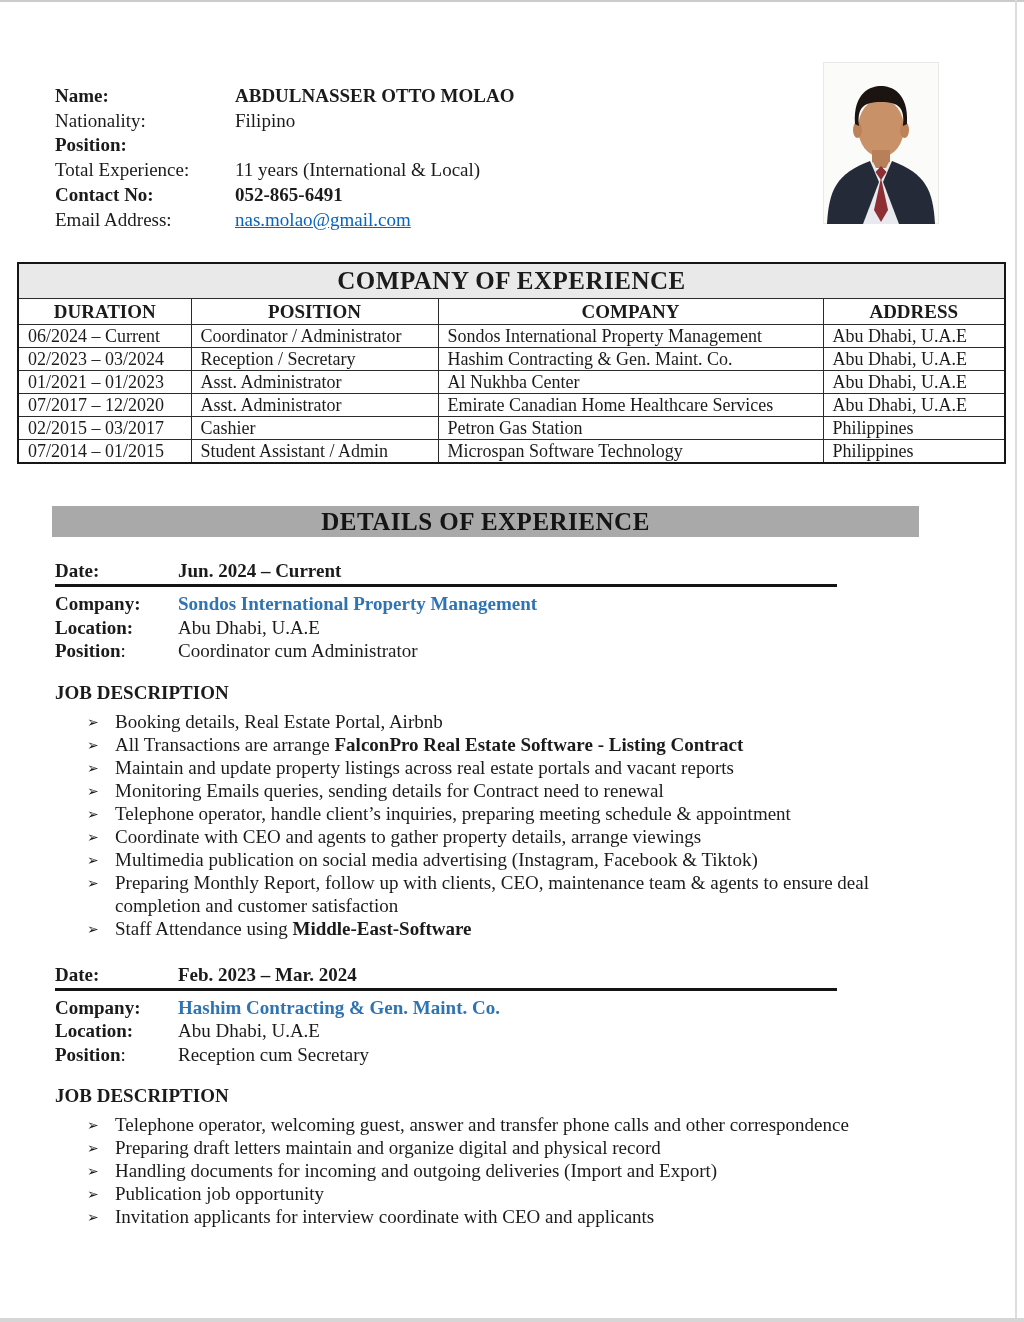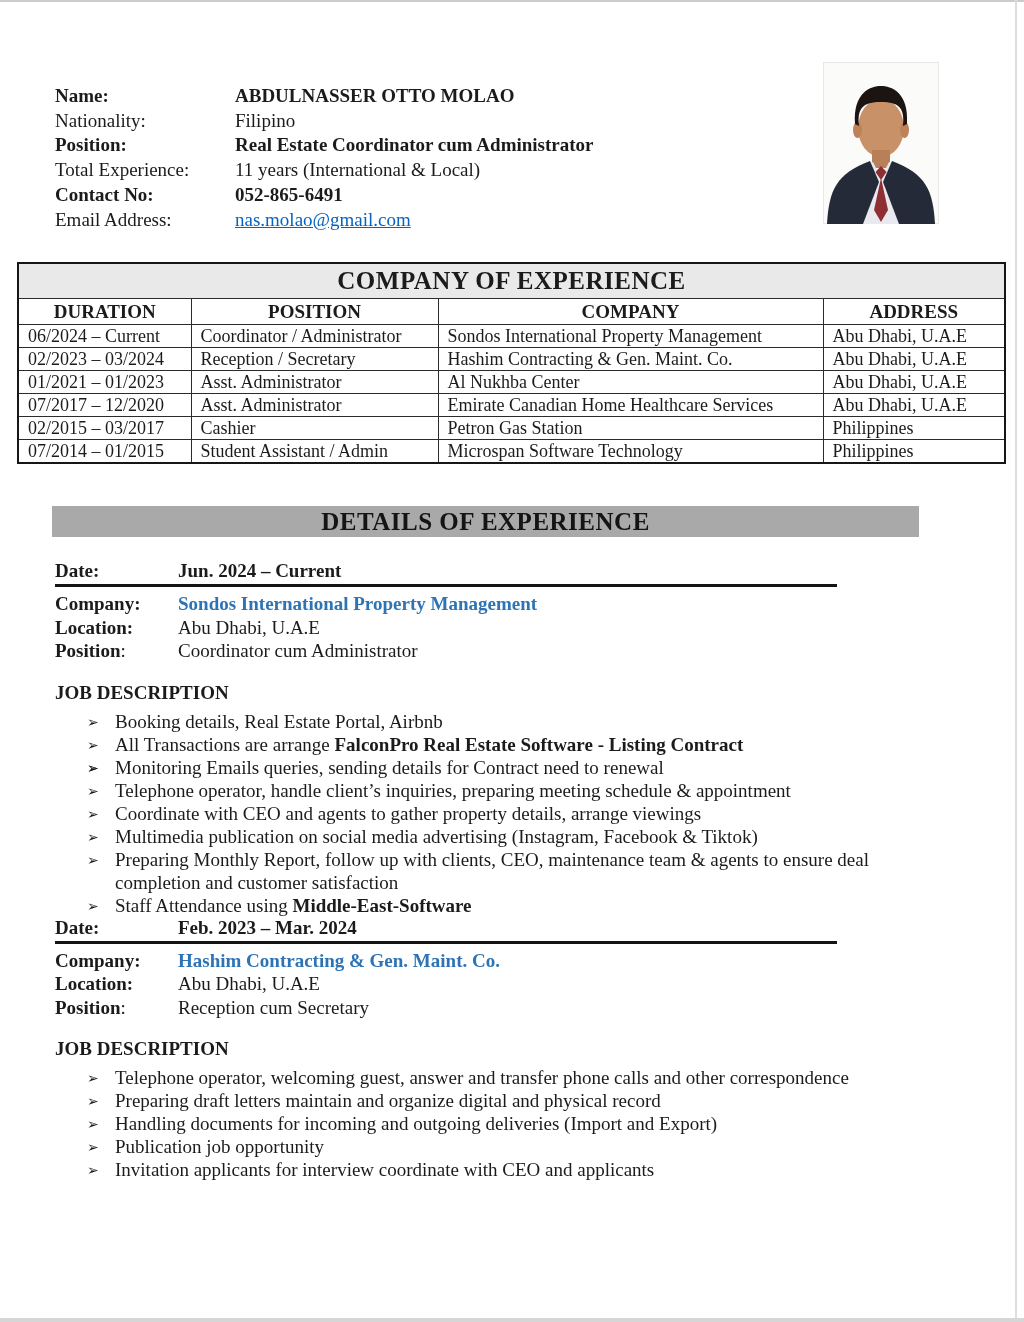--- a/index.html
+++ b/index.html
@@ -40,42 +40,41 @@
   }
   #jobs{position:absolute;left:55px;top:560px;width:882px;font-size:19px;}
   .date-row{width:782px;border-bottom:3px solid #141414;padding-bottom:2px;line-height:22px;margin-bottom:5px;}
   .mlabel{display:inline-block;width:123px;}
   .meta-row{line-height:23.5px;}
   .company-name{color:#2E74B5;font-weight:bold;}
   .jd-title{margin-top:19px;margin-bottom:6px;font-weight:bold;}
   ul.jd{list-style:none;margin:0;padding:0;}
   ul.jd li{position:relative;padding-left:60px;line-height:23px;}
   .arrow{position:absolute;left:32px;top:1px;font-family:"DejaVu Sans",sans-serif;font-size:14px;}
-  .job + .job{margin-top:0;}
+  .job + .job{margin-top:24px;}
 </style>
 </head>
 <body>
 
 <div class="page">
   <div class="edge-top"></div>
   <div class="edge-right"></div>
   <div class="edge-bottom"></div>
 
   <div class="header-block">
       <div class="hrow">
         <span class="hlabel b">Name:</span>
         <span class="hvalue b">ABDULNASSER OTTO MOLAO</span>
       </div>
       <div class="hrow">
         <span class="hlabel">Nationality:</span>
         <span class="hvalue">Filipino</span>
       </div>
       <div class="hrow">
         <span class="hlabel b">Position:</span>
-        <span class="hvalue b">Real Estate Coordinator cum Administrator</span>
       </div>
       <div class="hrow">
         <span class="hlabel">Total Experience:</span>
         <span class="hvalue">11 years (International &amp; Local)</span>
       </div>
       <div class="hrow">
         <span class="hlabel b">Contact No:</span>
         <span class="hvalue b">052-865-6491</span>
       </div>
       <div class="hrow">
@@ -164,21 +163,21 @@
   <div id="jobs">
       <section class="job">
         <div class="date-row"><span class="mlabel b">Date:</span><span class="b">Jun. 2024 – Current</span></div>
         <div class="meta-row"><span class="mlabel b">Company:</span><span class="company-name">Sondos International Property Management</span></div>
         <div class="meta-row"><span class="mlabel b">Location:</span><span>Abu Dhabi, U.A.E</span></div>
         <div class="meta-row"><span class="mlabel"><span class="b">Position</span>:</span><span>Coordinator cum Administrator</span></div>
         <div class="jd-title">JOB DESCRIPTION</div>
         <ul class="jd">
           <li><span class="arrow">➢</span><span>Booking details, Real Estate Portal, Airbnb</span></li>
           <li><span class="arrow">➢</span><span>All Transactions are arrange </span><span class="b">FalconPro Real Estate Software - Listing Contract</span></li>
-          <li><span class="arrow">➢</span></li>
+          <li><span class="arrow">➢</span><span>Maintain and update property listings across real estate portals and vacant reports</span></li>
           <li><span class="arrow">➢</span><span>Monitoring Emails queries, sending details for Contract need to renewal</span></li>
           <li><span class="arrow">➢</span><span>Telephone operator, handle client’s inquiries, preparing meeting schedule &amp; appointment</span></li>
           <li><span class="arrow">➢</span><span>Coordinate with CEO and agents to gather property details, arrange viewings</span></li>
           <li><span class="arrow">➢</span><span>Multimedia publication on social media advertising (Instagram, Facebook &amp; Tiktok)</span></li>
           <li><span class="arrow">➢</span><span>Preparing Monthly Report, follow up with clients, CEO, maintenance team &amp; agents to ensure deal completion and customer satisfaction</span></li>
           <li><span class="arrow">➢</span><span>Staff Attendance using </span><span class="b">Middle-East-Software</span></li>
         </ul>
       </section>
       <section class="job">
         <div class="date-row"><span class="mlabel b">Date:</span><span class="b">Feb. 2023 – Mar. 2024</span></div>

